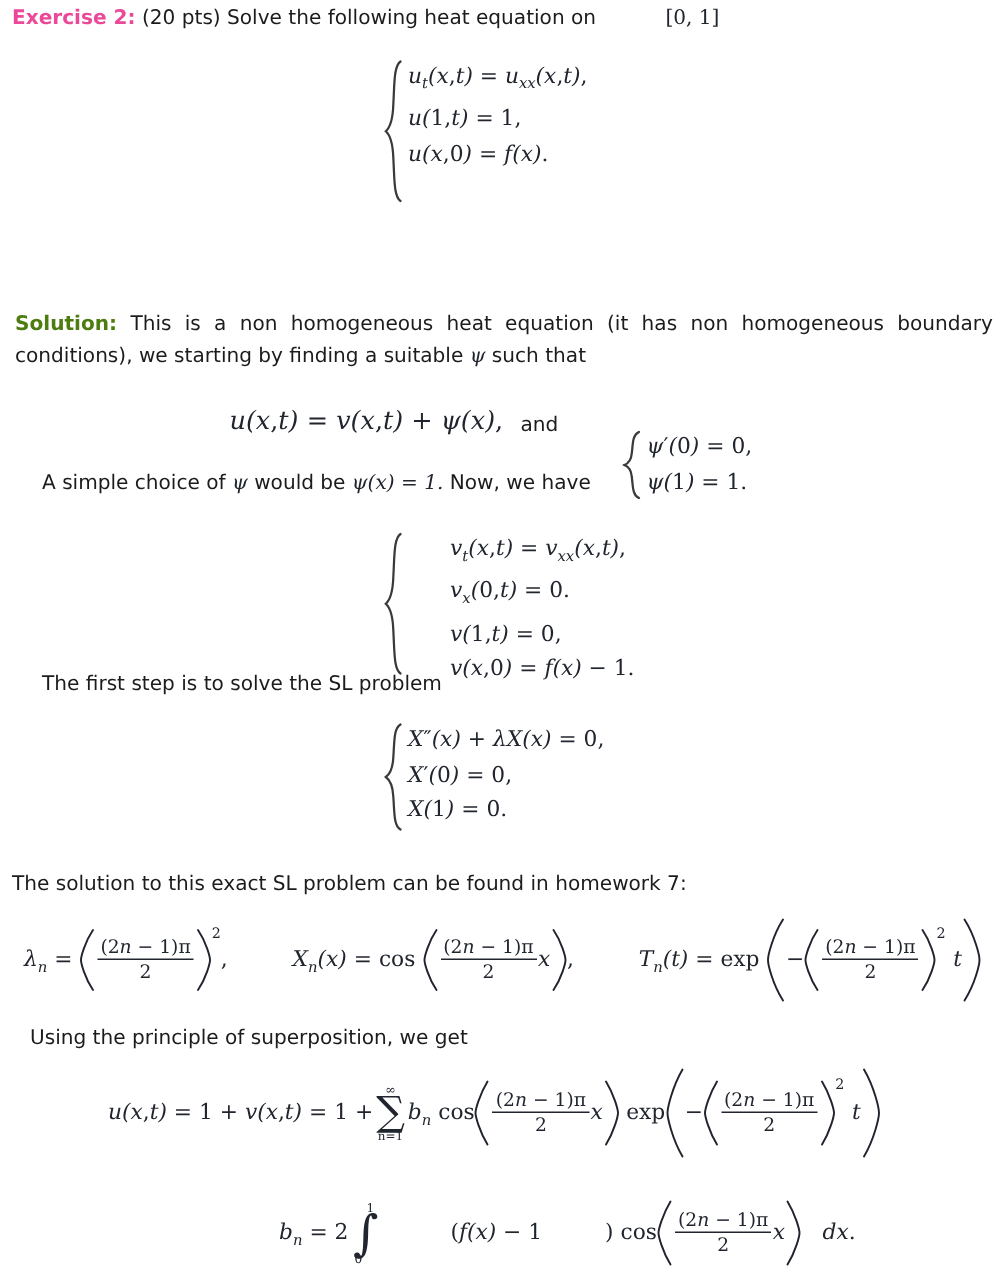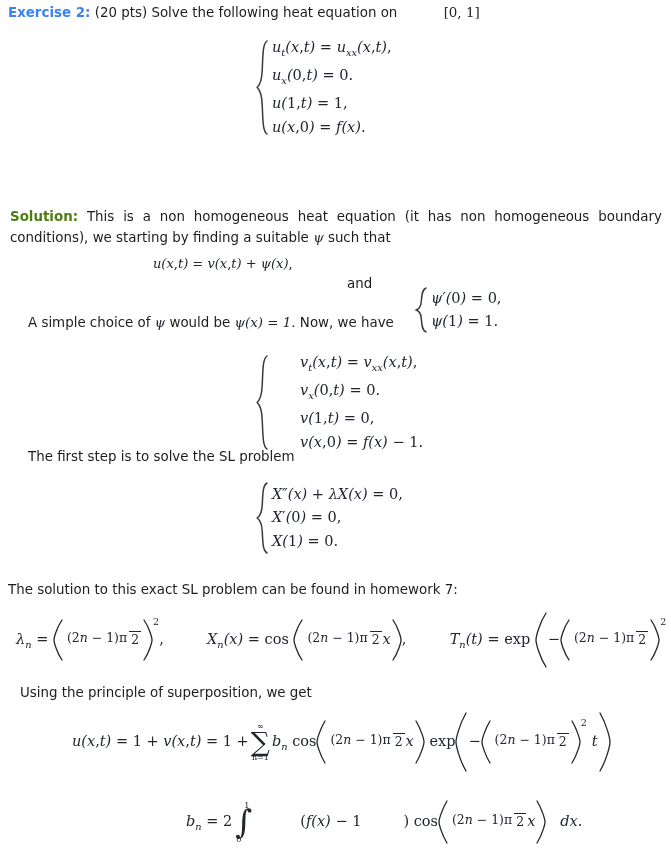--- a/index.html
+++ b/index.html
@@ -31,21 +31,21 @@
     color: #1c1c1c;
     text-align: justify;
   }
   .head-line {
     left: 8px;
     top: 3px;
     width: 655px;
   }
   .bold {
     font-weight: bold;
-    color: #3b82f6;
+    color: #ec4899;
   }
   .solution-label {
     font-weight: bold;
     color: #4d7c0f;
   }
 
   
   .math {
     font-family: "DejaVu Serif", serif;
     color: #20252e;
@@ -72,33 +72,32 @@
   .brace {
     position: relative;
     width: 13px;
     flex: 0 0 13px;
     margin-right: 3px;
   }
   .brace svg { display: block; height: 100%; width: 13px; }
   .rows {
     display: flex;
     flex-direction: column;
-    justify-content: center;
   }
   .rows .row {
     font-size: 14.5px;
     line-height: 23.5px;
     white-space: nowrap;
     font-family: "DejaVu Serif", serif;
   }
 
   
   .frac {
     display: inline-flex;
-    flex-direction: row;
+    flex-direction: column;
     align-items: flex-start;
     vertical-align: middle;
     margin: 0 1px;
     position: relative;
     top: -0.05em;
   }
   .frac .num {
     font-size: 0.86em;
     padding: 0 2px 1px 2px;
     line-height: 1.12;
@@ -169,40 +168,37 @@
       <span class="brace">
         <svg viewBox="0 0 13 95" preserveAspectRatio="none" aria-hidden="true">
           <path d="M11 1 C6.5 4, 7 16, 6.2 30 C5.8 41, 4 45, 1.2 47.5 C4 50, 5.8 54, 6.2 65 C7 79, 6.5 91, 11 94" fill="none" stroke="#3b3a36" stroke-width="1.5" stroke-linecap="round"></path>
         </svg>
       </span>
       <span class="rows">
         <span class="row math">
           <span class="mi">u</span><span class="sub">t</span><span class="mi">(x</span><span class="mo">,</span><span class="mi">t)</span> <span class="mo">=</span> <span class="mi">u</span><span class="sub">xx</span><span class="mi">(x</span><span class="mo">,</span><span class="mi">t)</span><span class="mo">,</span>
         </span>
         <span class="row math">
-          <span class="mi">u</span><span class="sub">x</span><span class="mi">(</span><span class="mn">0</span><span class="mo">,</span><span class="mi">t)</span> <span class="mo">=</span> <span class="mn">0</span><span class="mo">.</span>
-        </span>
-        <span class="row math">
           <span class="mi">u(</span><span class="mn">1</span><span class="mo">,</span><span class="mi">t)</span> <span class="mo">=</span> <span class="mn">1</span><span class="mo">,</span>
         </span>
         <span class="row math">
           <span class="mi">u(x</span><span class="mo">,</span><span class="mn">0</span><span class="mi">)</span> <span class="mo">=</span> <span class="mi">f(x)</span><span class="mo">.</span>
         </span>
       </span>
     </span>
   </div>
 
   <div class="para" style="left:10px; top:207px; width:652px;">
     <span class="solution-label">Solution:</span>
     <span>This is a non homogeneous heat equation (it has non homogeneous boundary conditions), we starting by finding a suitable</span>
     <span class="math mi">ψ</span>
     <span>such that</span>
   </div>
 
-  <div class="display" style="left:153px; top:256px; font-size:13px;">
+  <div class="display" style="left:153px; top:271px; font-size:17px;">
     <span class="math">
       <span class="mi">u(x</span><span class="mo">,</span><span class="mi">t)</span> <span class="mo">=</span> <span class="mi">v(x</span><span class="mo">,</span><span class="mi">t)</span> <span class="mo">+</span> <span class="mi">ψ(x)</span><span class="mo">,</span>
     </span>
   </div>
   <div class="para" style="left:347px; top:274px;">and</div>
 
   <div class="display" style="left:415px; top:266px;">
     <span class="cases" style="height:46px;margin-top:21px;">
       <span class="brace">
         <svg viewBox="0 0 13 46" preserveAspectRatio="none" aria-hidden="true">

